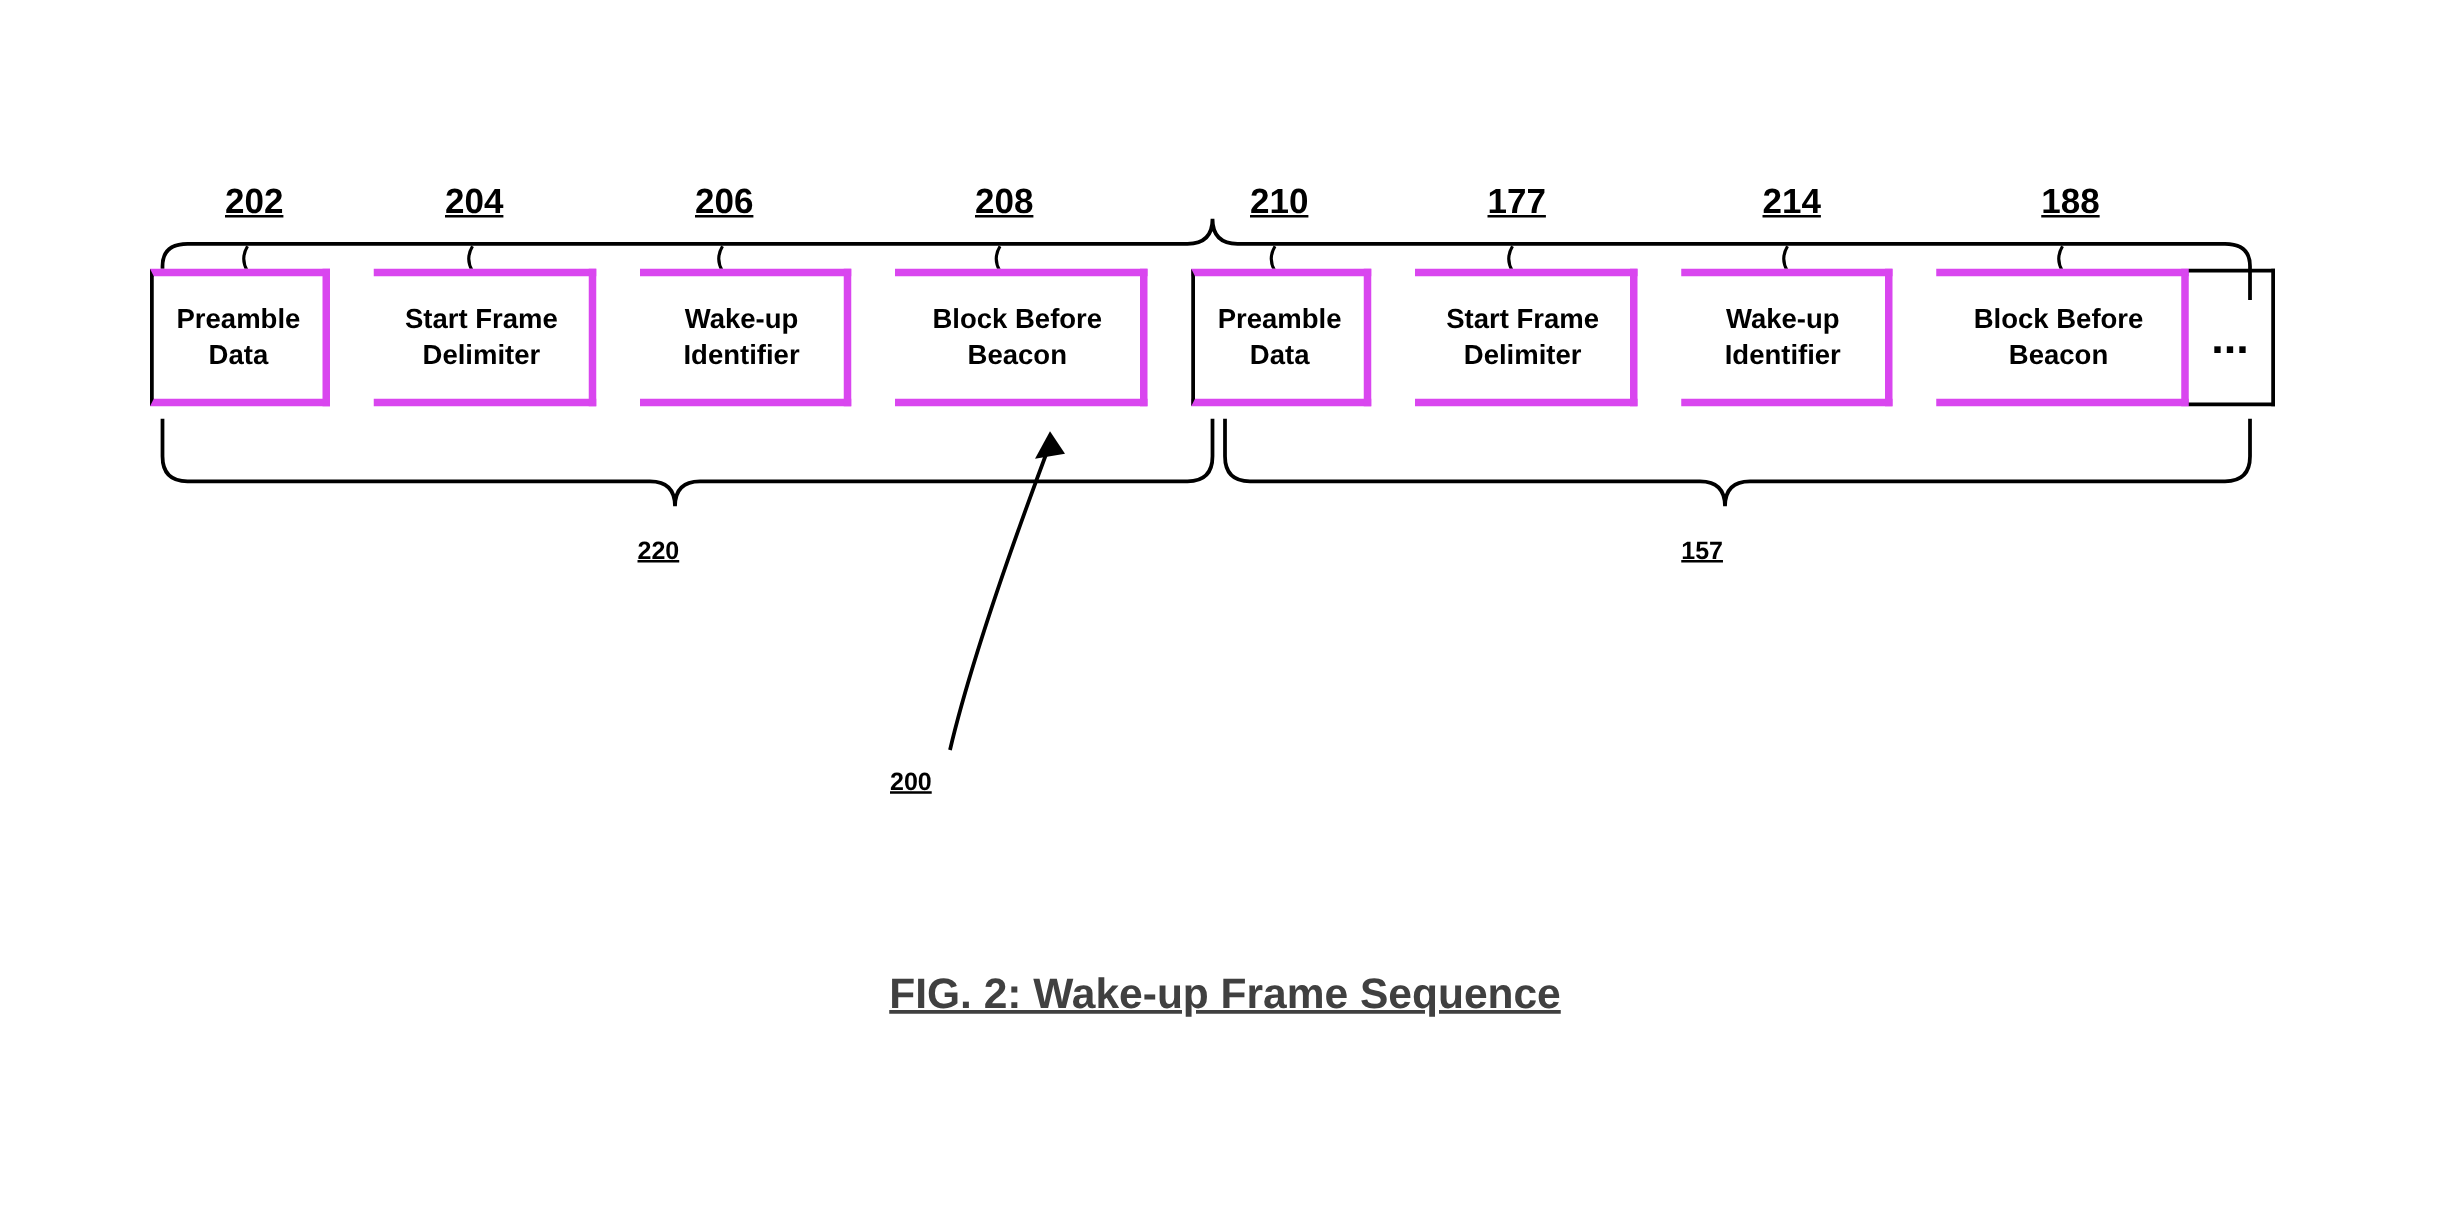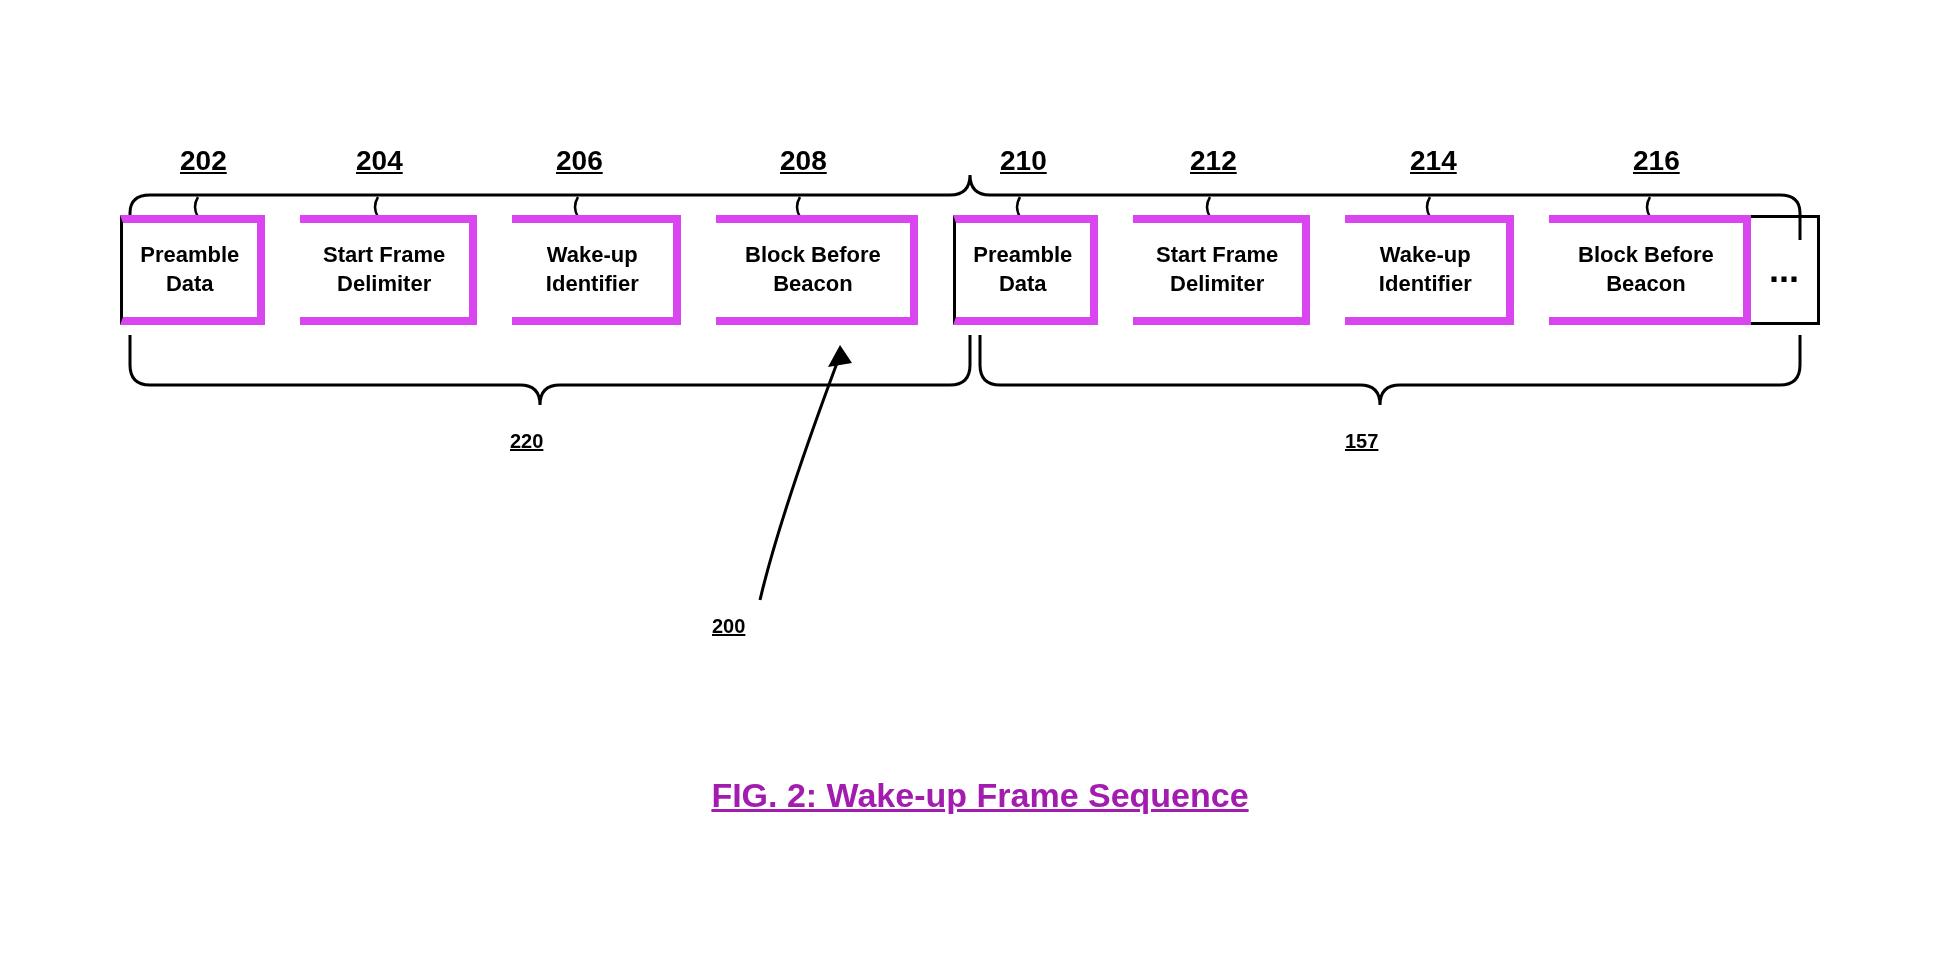--- a/index.html
+++ b/index.html
@@ -41,21 +41,21 @@
       position: absolute;
       top: 80px;
       left: 40px;
       right: 60px;
       display: flex;
       align-items: stretch;
       height: 110px;
     }
 
     .frame-box {
-      border: 8px solid #d946ef;
+      border: 6px solid #d946ef;
       display: flex;
       align-items: center;
       justify-content: center;
       text-align: center;
       font-size: 22px;
       font-weight: bold;
       color: #000;
       padding: 6px 4px;
       line-height: 1.3;
       background: #fff;
@@ -98,21 +98,21 @@
     
     .figure-caption {
       position: absolute;
       bottom: 20px;
       left: 0;
       right: 0;
       text-align: center;
       font-size: 34px;
       font-weight: bold;
       text-decoration: underline;
-      color: #a21caf;
+      color: #404040;
     }
   </style>
 </head>
 <body>
 
 <div class="diagram-container">
 
   <svg class="diagram-svg" viewBox="0 0 1800 700">
 
     <path d="M 118,62 Q 112,72 118,82 Q 124,92 118,102" stroke="#000" stroke-width="2.5" fill="none"></path>
@@ -157,29 +157,29 @@
 
   <div class="ref-item" style="left:700px; top:10px;">
     <span class="ref-num">208</span>
   </div>
 
   <div class="ref-item" style="left:920px; top:10px;">
     <span class="ref-num">210</span>
   </div>
 
   <div class="ref-item" style="left:1110px; top:10px;">
-    <span class="ref-num">212</span>
+    <span class="ref-num">177</span>
   </div>
 
   <div class="ref-item" style="left:1330px; top:10px;">
     <span class="ref-num">214</span>
   </div>
 
   <div class="ref-item" style="left:1553px; top:10px;">
-    <span class="ref-num">216</span>
+    <span class="ref-num">188</span>
   </div>
 
   <div class="frames-row">
     <div class="frame-box" style="width:170px; border-left:3px solid #000;">
       <span>Preamble<br>Data</span>
     </div>
     <div class="frame-box" style="width:210px;">
       <span>Start Frame<br>Delimiter</span>
     </div>
     <div class="frame-box" style="width:200px;">

